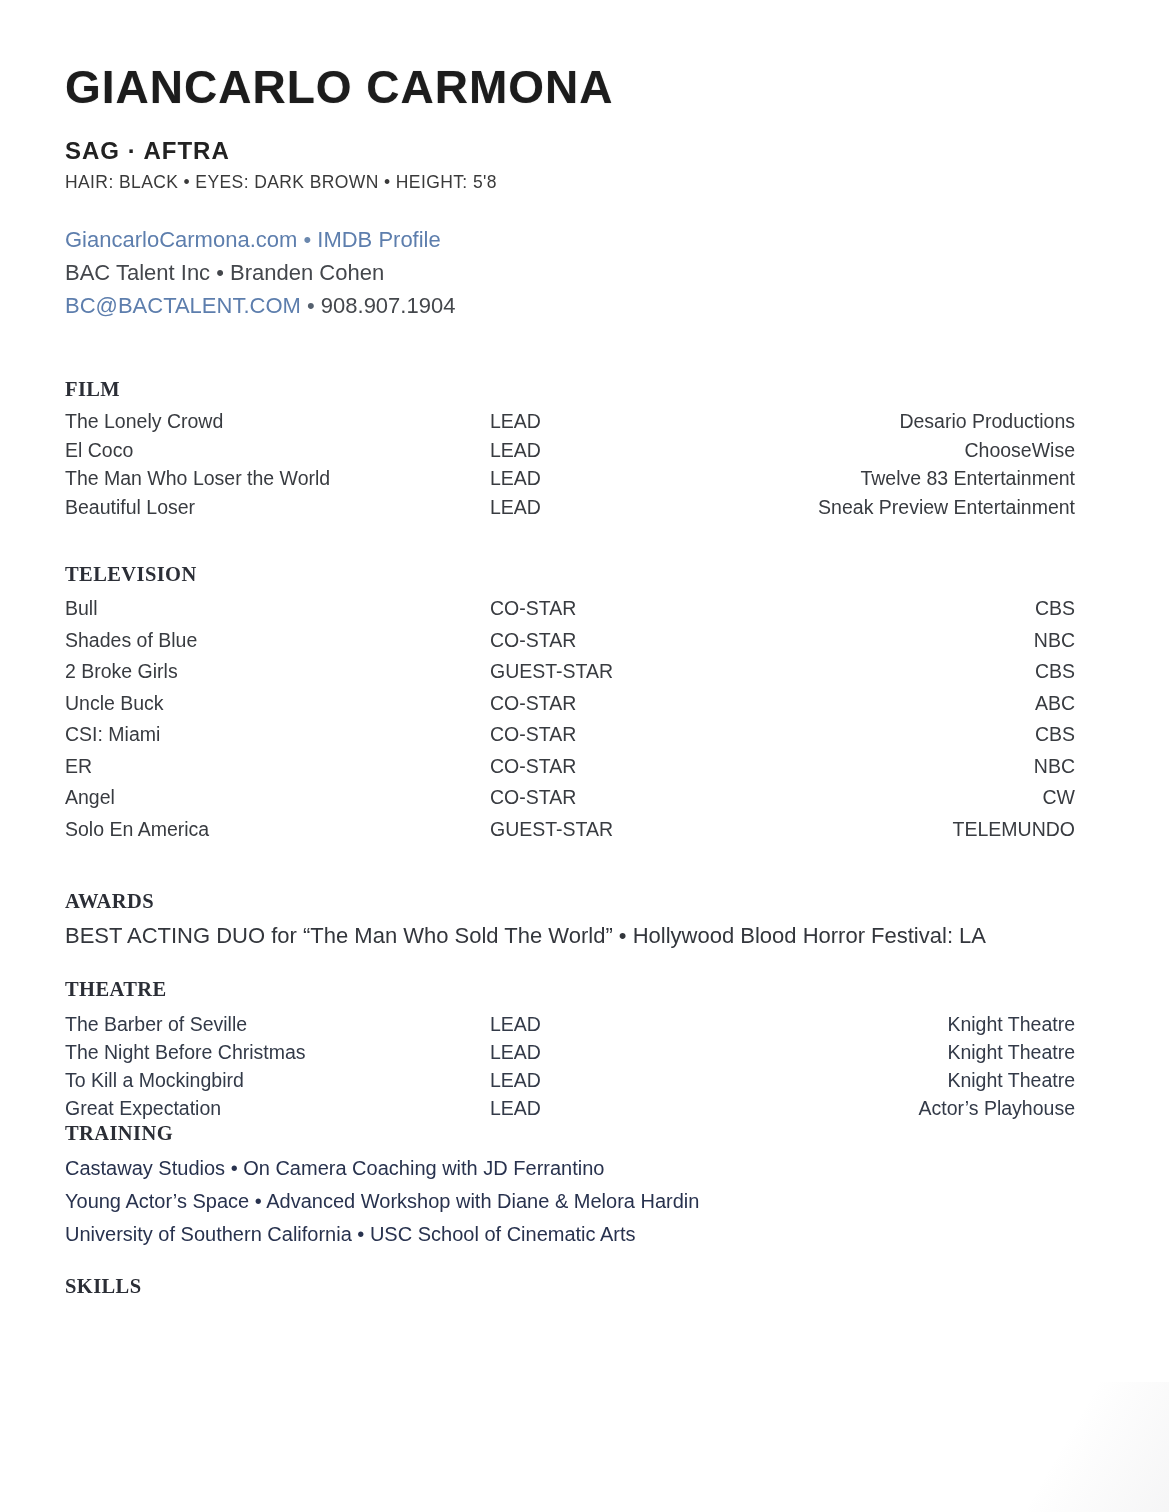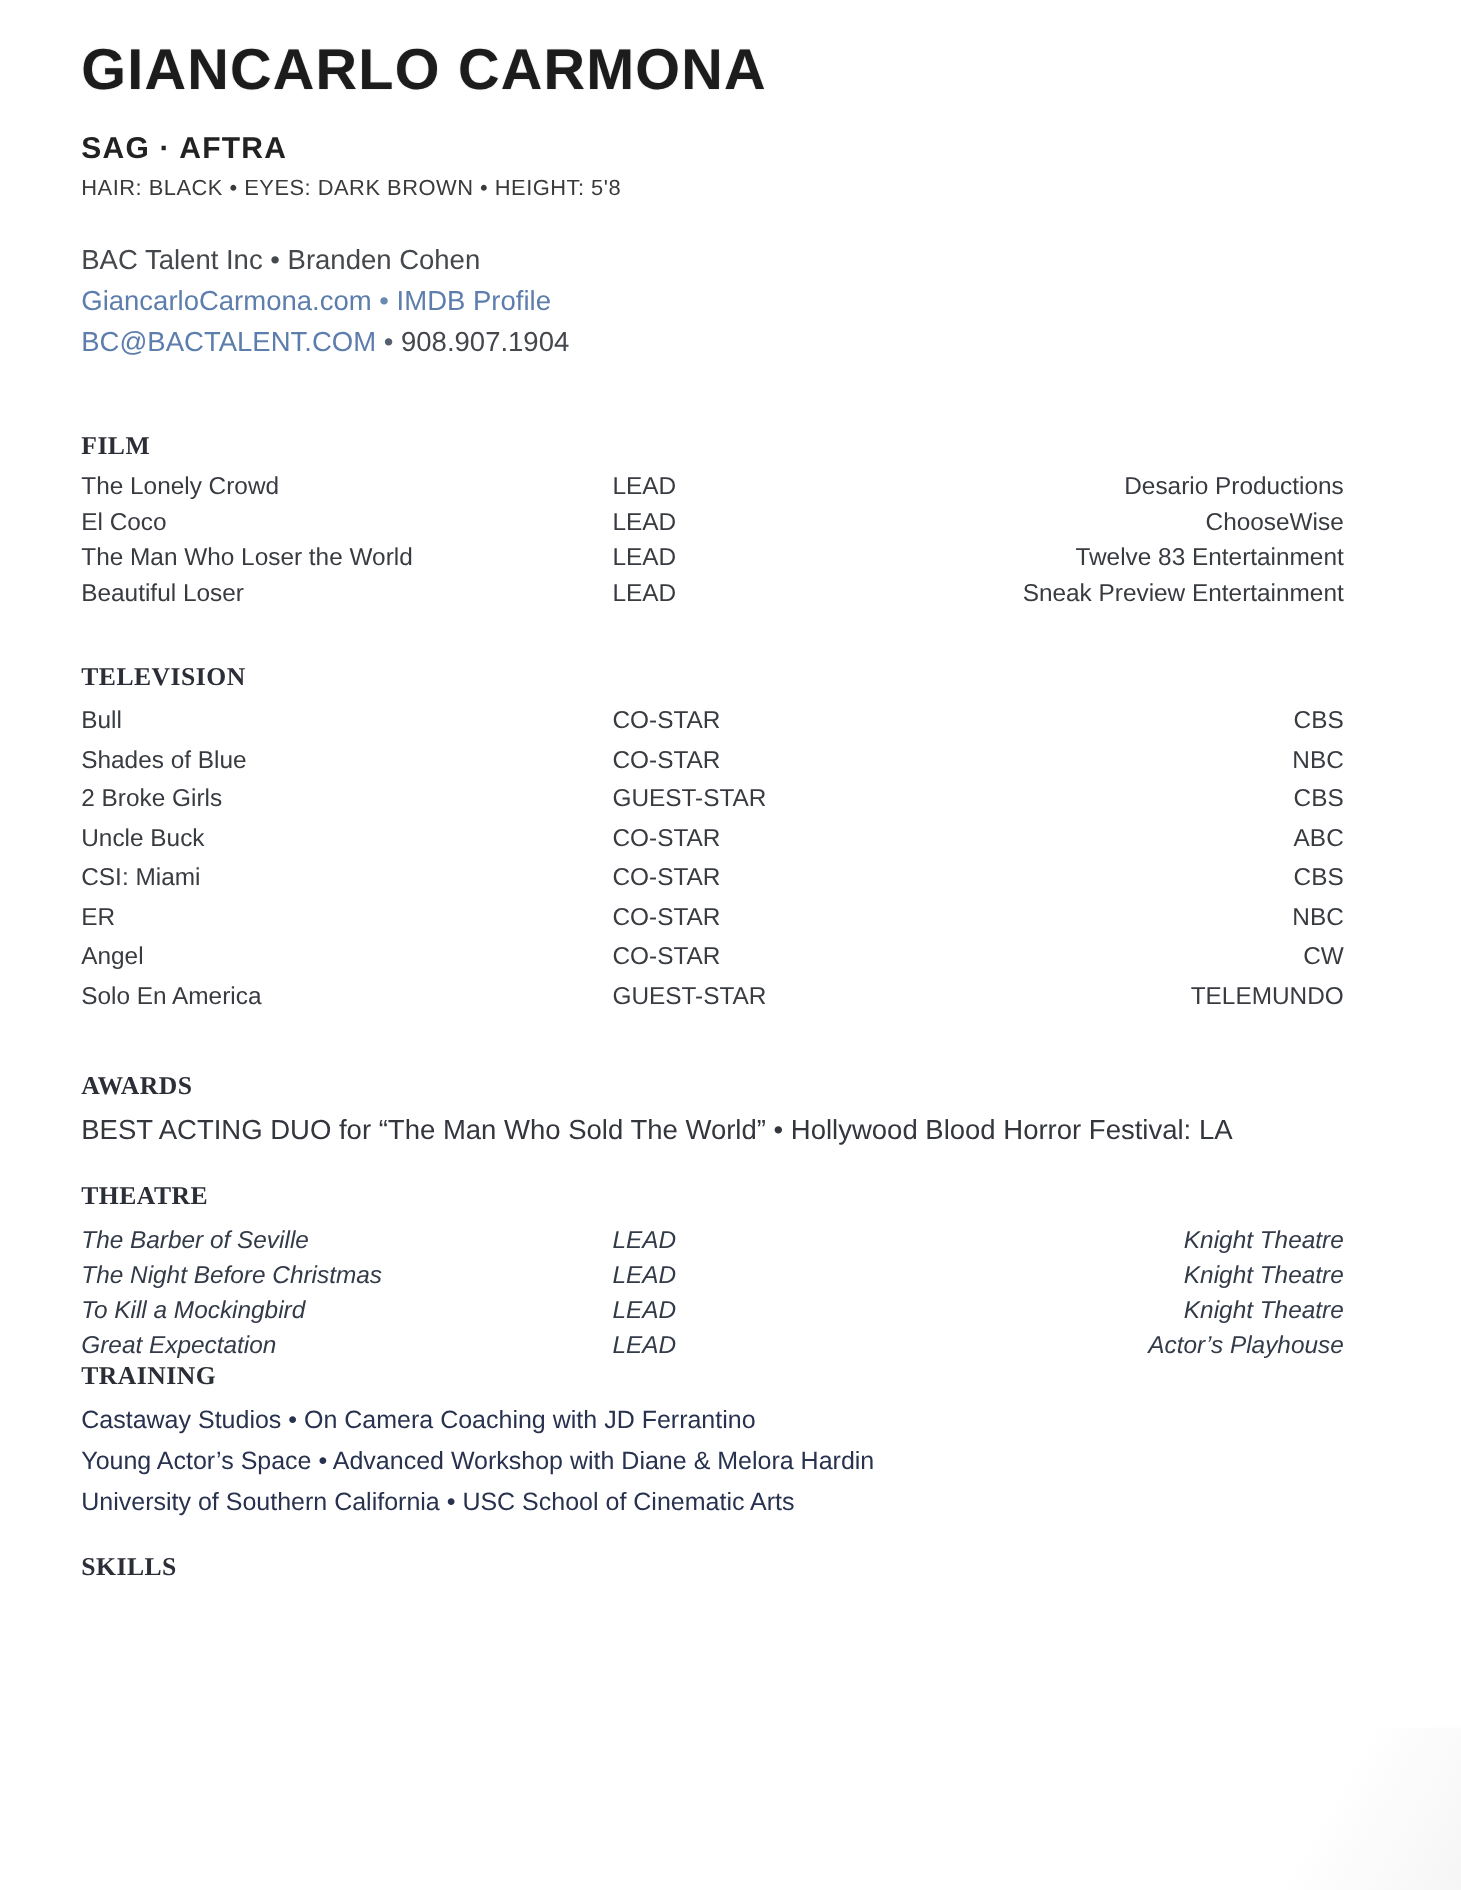--- a/index.html
+++ b/index.html
@@ -14,21 +14,21 @@
     overflow: hidden;
     font-family: "Liberation Sans", "DejaVu Sans", sans-serif;
     color: #2e2e2e;
     -webkit-font-smoothing: antialiased;
   }
   .page {
     position: relative;
     width: 100%;
     height: 100%;
     box-sizing: border-box;
-    padding: 30px 94px 0 65px;
+    padding: 62px 94px 0 65px;
   }
   
   .name-title {
     margin: 0;
     font-size: 46px;
     line-height: 50px;
     font-weight: bold;
     letter-spacing: 1px;
     color: #1c1c1c;
     text-shadow: 0 0 1px rgba(60,60,60,0.45);
@@ -79,21 +79,21 @@
   .rows-tv { margin-top: 8px; }
   .rows-theatre { margin-top: 10px; }
   .credit-row {
     display: flex;
     align-items: flex-end;
     font-size: 19.5px;
     line-height: 28.5px;
     color: #383b40;
   }
   .rows-tv .credit-row { line-height: 31.5px; font-size: 19.5px; }
-  .rows-theatre .credit-row { line-height: 28px; color: #333a48; font-style: italic; }
+  .rows-theatre .credit-row { line-height: 28px; color: #333a48; }
   .col-title { width: 425px; flex: 0 0 425px; }
   .col-role { flex: 1 1 auto; text-align: left; }
   .col-company { margin-left: auto; text-align: right; white-space: nowrap; }
   .awards-text {
     margin-top: 12px;
     font-size: 22px;
     line-height: 24px;
     color: #33363c;
   }
   .training-lines, .skills-lines {
@@ -118,26 +118,26 @@
 </head>
 <body>
 
 <div class="page">
 
   <h1 class="name-title">GIANCARLO CARMONA</h1>
   <div class="unions">SAG · AFTRA</div>
   <div class="stats">HAIR: BLACK • EYES: DARK BROWN • HEIGHT: 5'8</div>
 
   <div class="contact">
-    <div>BAC Talent Inc • Branden Cohen</div>
     <div>
       <span class="link">GiancarloCarmona.com</span>
       <span class="sep-blue">•</span>
       <span class="link">IMDB Profile</span>
     </div>
+    <div>BAC Talent Inc • Branden Cohen</div>
     <div>
       <span class="link">BC@BACTALENT.COM</span>
       <span class="sep">•</span>
       <span>908.907.1904</span>
     </div>
   </div>
 
   <div class="section-heading mt-film">FILM</div>
   <div class="rows rows-film">
     <div class="credit-row">

